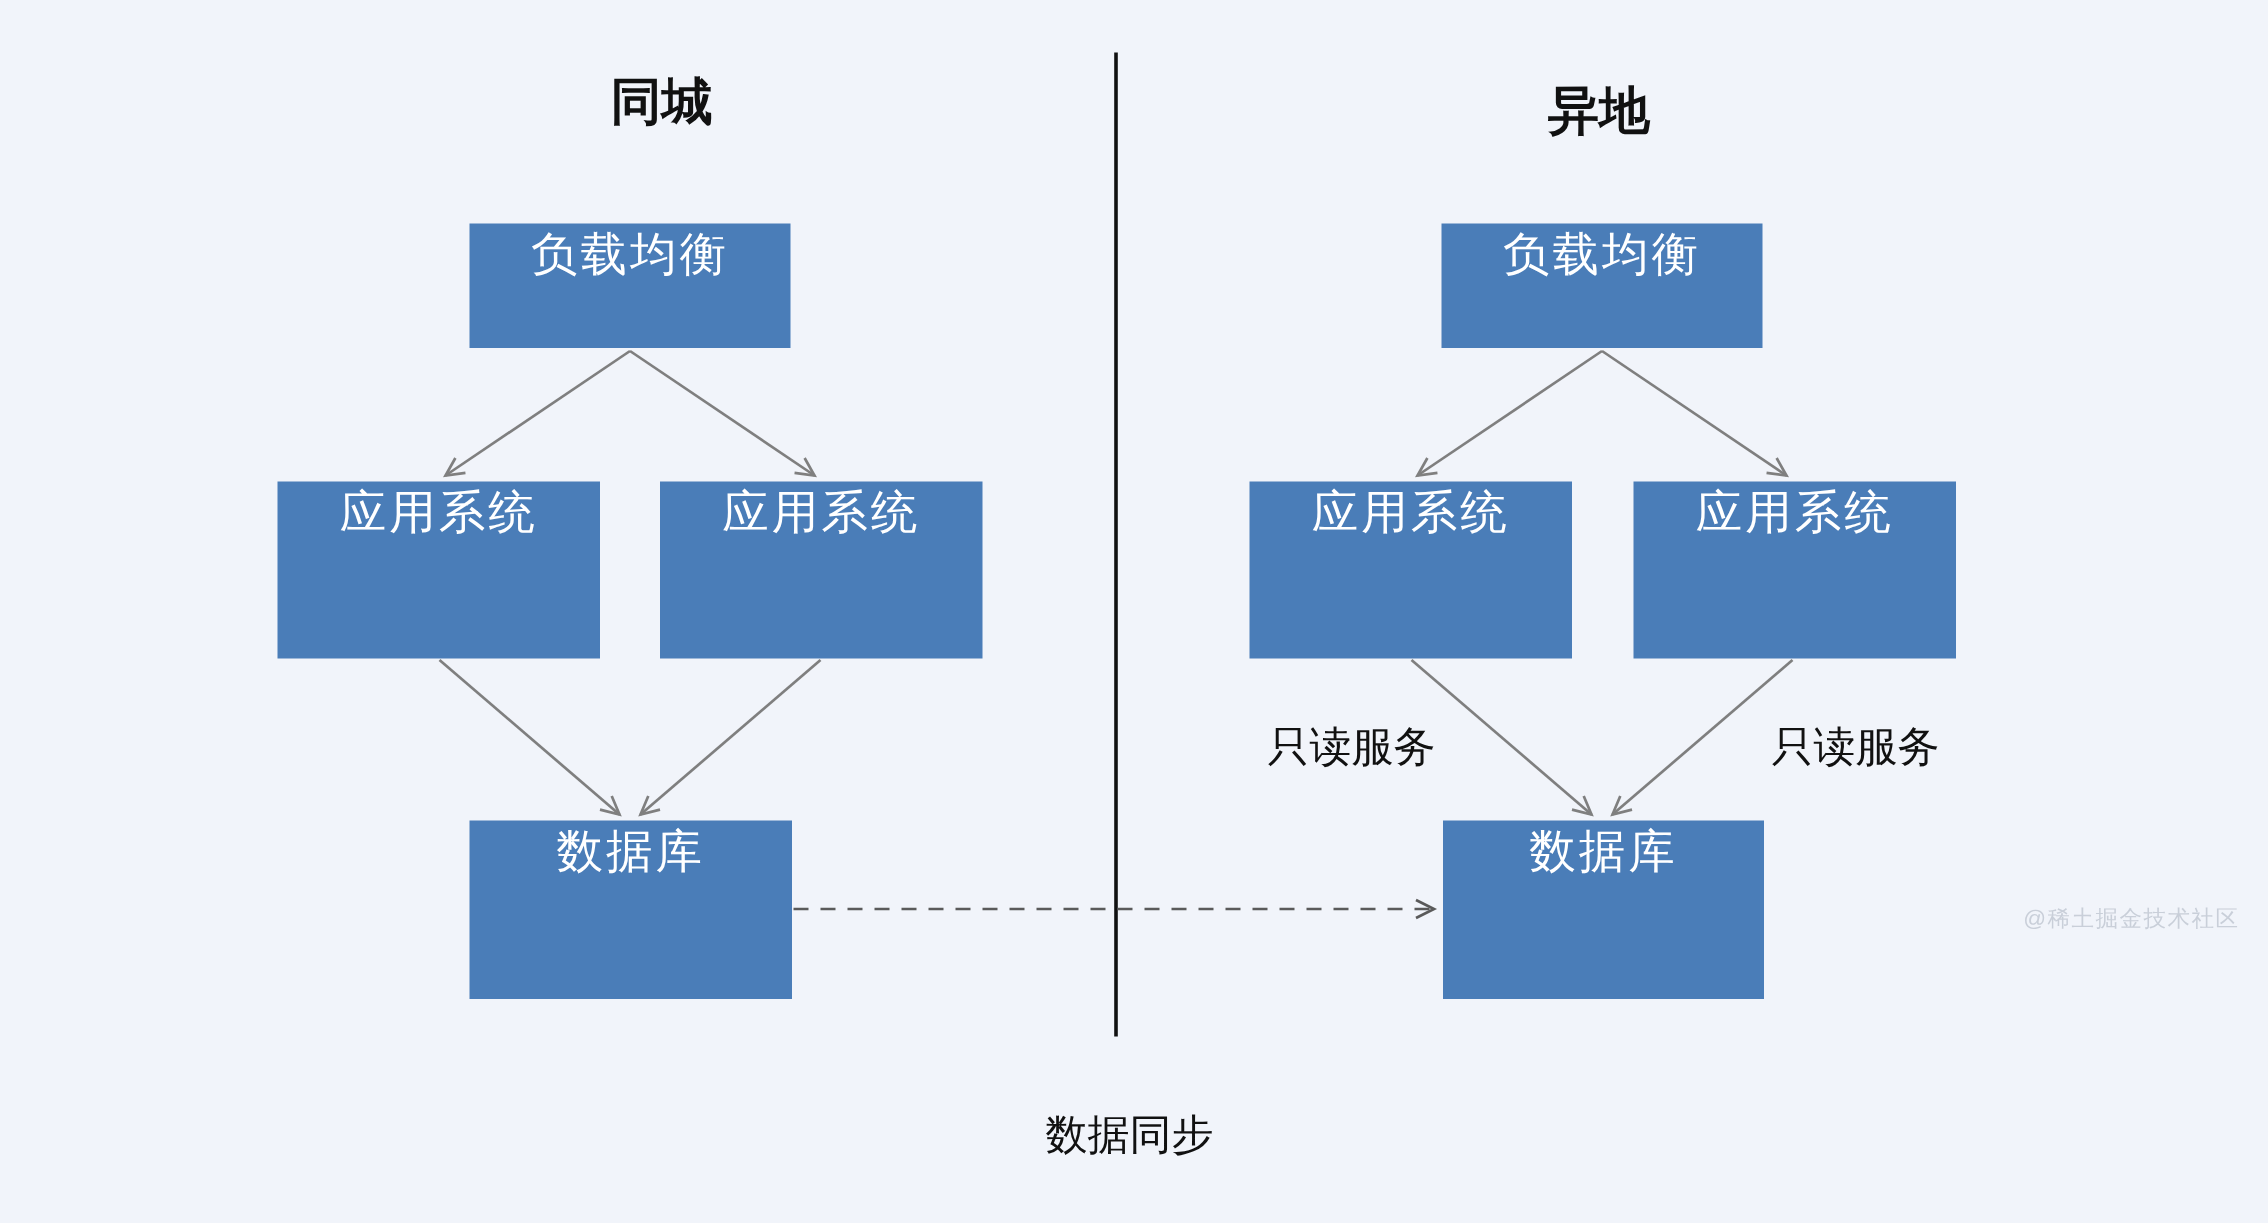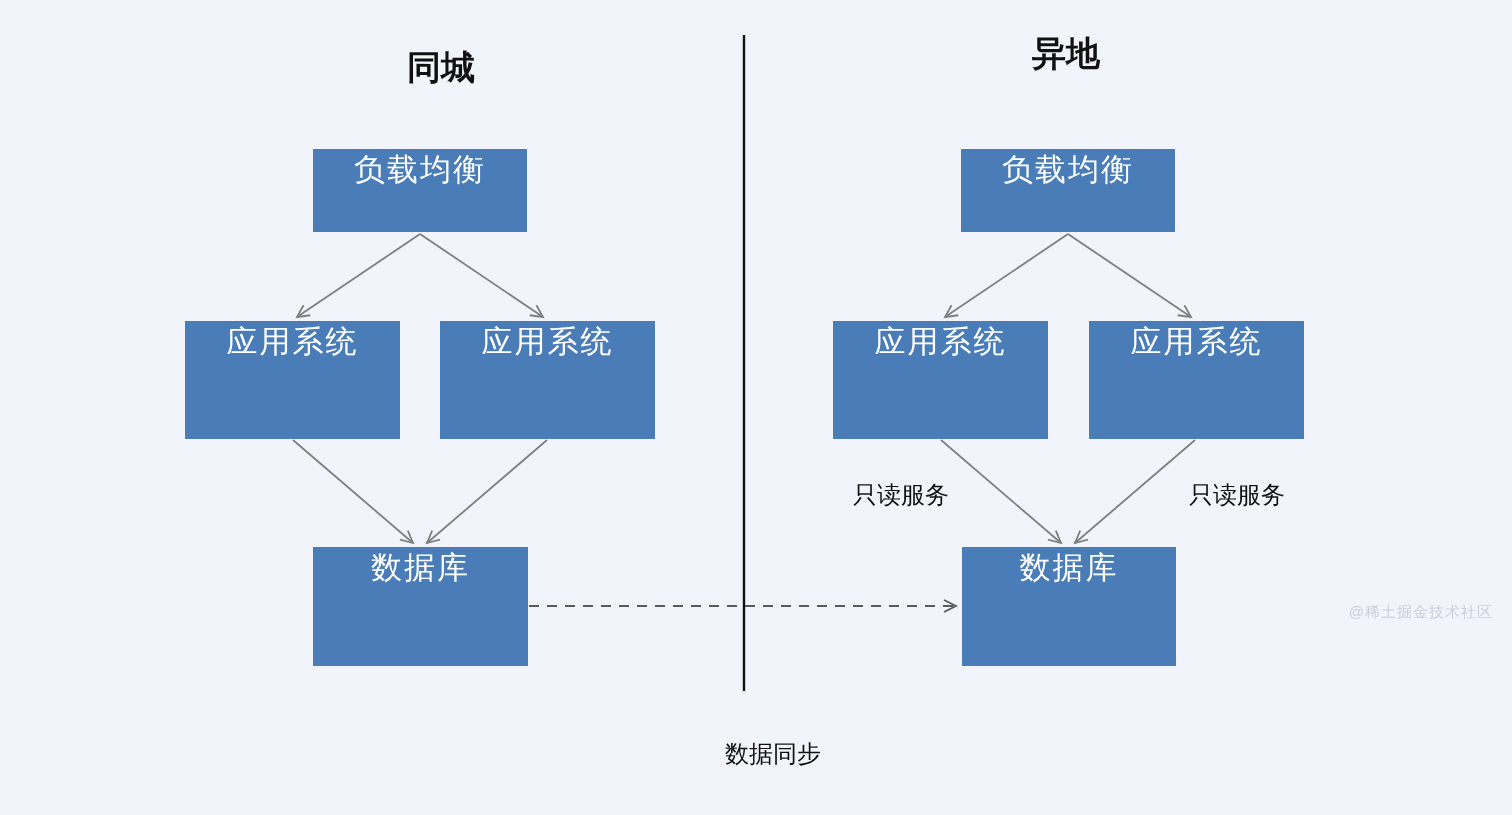--- a/index.html
+++ b/index.html
@@ -29,21 +29,21 @@
     transform: translateX(-50%);
     font-size: 34px;
     font-weight: 700;
     color: var(--label-text, #111111);
     white-space: nowrap;
   }
 
   .note {
     position: absolute;
     transform: translateX(-50%);
-    font-size: 24px;
+    font-size: 28px;
     color: var(--label-text, #111111);
     white-space: nowrap;
   }
 
   .watermark {
     position: absolute;
     right: 19px;
     bottom: 20px;
     font-size: 15px;
     letter-spacing: 1px;
@@ -83,21 +83,21 @@
     <line class="connector" x1="1068" y1="234" x2="945" y2="317" marker-end="url(#arrowGray)"></line>
     <line class="connector" x1="1068" y1="234" x2="1191" y2="317" marker-end="url(#arrowGray)"></line>
 
     <line class="connector" x1="941" y1="440" x2="1061" y2="543" marker-end="url(#arrowGray)"></line>
     <line class="connector" x1="1195" y1="440" x2="1075" y2="543" marker-end="url(#arrowGray)"></line>
 
     <line class="sync" x1="529" y1="606" x2="956" y2="606" marker-end="url(#arrowDark)"></line>
   </svg>
 
   <div class="section-title" style="left:441px; top:45px;">同城</div>
-  <div class="section-title" style="left:1066px; top:31px;">异地</div>
+  <div class="section-title" style="left:1066px; top:51px;">异地</div>
 
   <div class="node" style="left:313px; top:149px; width:214px; height:83px;">
     <span>负载均衡</span>
   </div>
   <div class="node" style="left:185px; top:321px; width:215px; height:118px;">
     <span>应用系统</span>
   </div>
   <div class="node" style="left:440px; top:321px; width:215px; height:118px;">
     <span>应用系统</span>
   </div>
@@ -113,17 +113,17 @@
   </div>
   <div class="node" style="left:1089px; top:321px; width:215px; height:118px;">
     <span>应用系统</span>
   </div>
   <div class="node" style="left:962px; top:547px; width:214px; height:119px;">
     <span>数据库</span>
   </div>
 
   <div class="note" style="left:901px; top:479px;">只读服务</div>
   <div class="note" style="left:1237px; top:479px;">只读服务</div>
-  <div class="note" style="left:753px; top:738px;margin-left:20px;">数据同步</div>
+  <div class="note" style="left:753px; top:738px;">数据同步</div>
 
   <div class="watermark">@稀土掘金技术社区</div>
 
 </div>
 
 </body></html>

